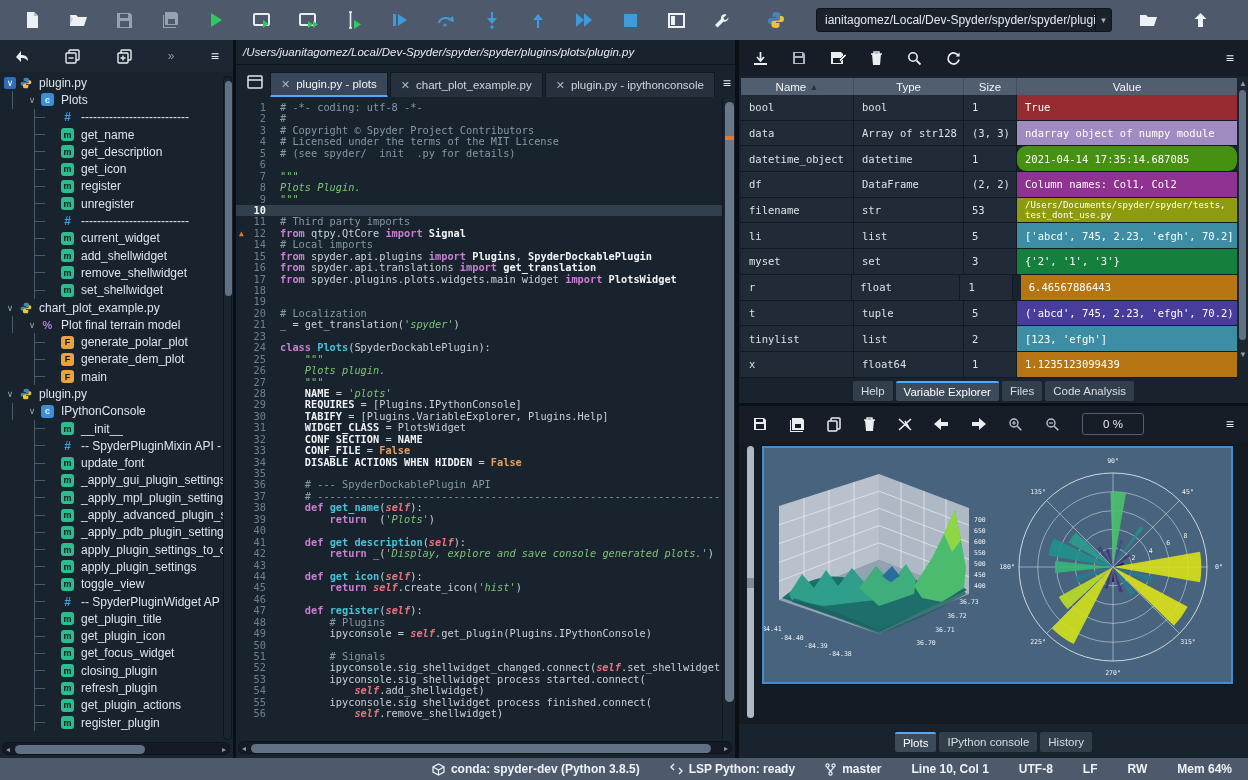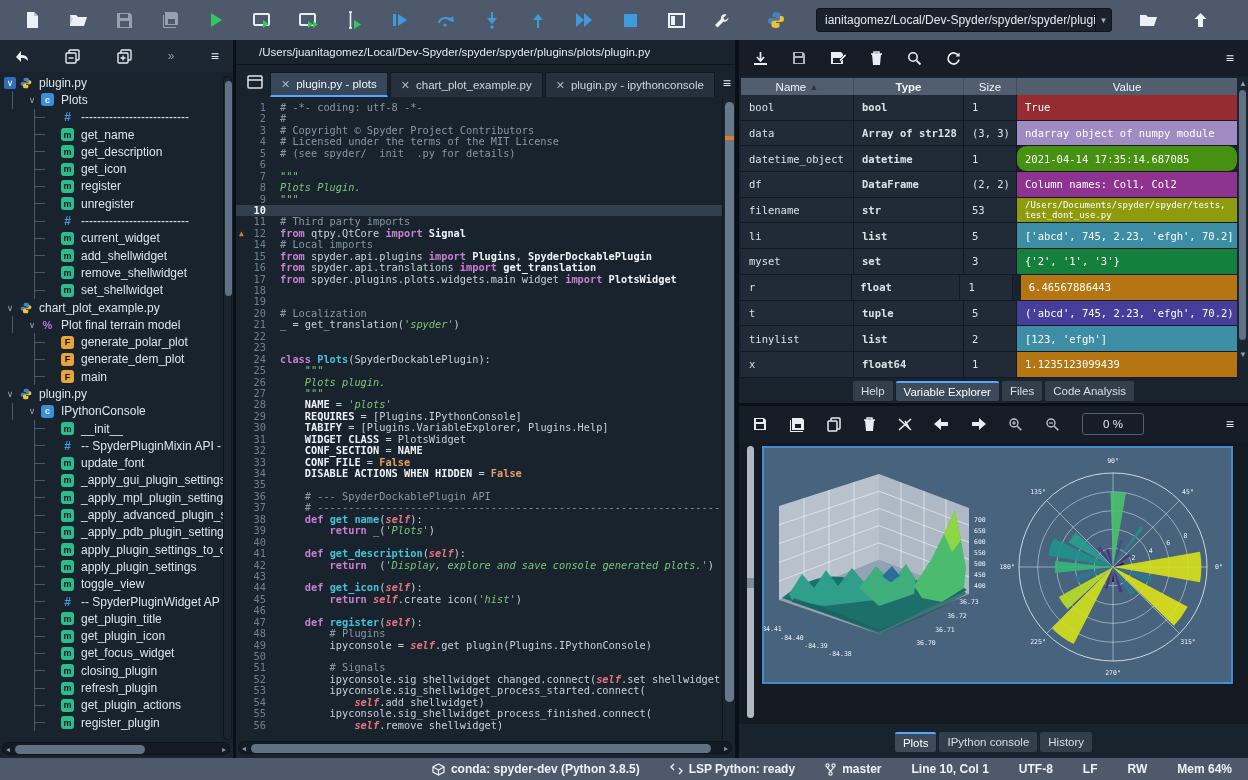--- a/index.html
+++ b/index.html
@@ -42,21 +42,21 @@
   .d2{background-image:linear-gradient(#4a5a6a,#4a5a6a),linear-gradient(#4a5a6a,#4a5a6a);
       background-size:1px 100%,10px 1px;background-position:34px 0,35px 50%;background-repeat:no-repeat;}
 
   
   .sb-track-h{position:absolute;background:#141b24;border:1px solid #0e141b;border-radius:6px;}
   .sb-thumb{position:absolute;background:#5f7183;border-radius:5px;}
   .sb-arrow{position:absolute;color:#8a9aab;font-size:8px;line-height:10px;}
 
   
   #path-bar{position:absolute;left:0;top:0;width:499px;height:25px;background:#19232d;border-bottom:1px solid #0d1319;
-    display:flex;align-items:center;padding:0 23px;font-size:11.5px;color:#e6ebf1;white-space:nowrap;overflow:hidden;}
+    display:flex;align-items:center;padding:0 7px;font-size:11.5px;color:#e6ebf1;white-space:nowrap;overflow:hidden;font-style:italic;}
   #tabbar{position:absolute;left:0;top:26px;width:499px;height:31px;background:#19232d;display:flex;align-items:flex-end;padding:0 4px;}
   .browse-btn{width:30px;height:26px;display:flex;align-items:center;justify-content:center;margin-bottom:2px;}
   .etab{height:25px;display:flex;align-items:center;gap:6px;padding:0 10px;background:#27313d;color:#cdd6de;
     font-size:11.5px;margin-right:2px;border:1px solid #111922;border-bottom:none;white-space:nowrap;}
   .etab.active{background:#3a4document;background:#38475a;color:#f2f6fa;border-bottom:2px solid #53a7ff;}
   .etab .x{color:#aab8c4;font-size:11px;}
   .tab-menu{margin-left:auto;margin-bottom:6px;}
   #code-wrap{position:absolute;left:0;top:58px;width:499px;height:642px;overflow:hidden;background:#19232d;}
   #code{position:absolute;left:0;top:4px;width:486px;font-family:"DejaVu Sans Mono",monospace;font-size:10.3px;}
   .cl{position:relative;height:11.45px;line-height:11.45px;white-space:pre;display:flex;}
@@ -73,21 +73,21 @@
   #ed-warn-marker{position:absolute;left:2px;top:38px;width:9px;height:4px;background:#e07b28;z-index:2;}
 
   
   #varexp{position:absolute;left:0;top:0;width:509px;height:363px;background:#19232d;}
   .pane-toolbar{position:absolute;left:0;top:0;width:100%;height:36px;background:#161d26;
     display:flex;align-items:center;padding:0 14px;gap:24px;}
   .pane-toolbar .menu{margin-left:auto;}
   #ve-table{position:absolute;left:2px;top:38px;width:497px;font-family:"DejaVu Sans Mono",monospace;font-size:10.5px;}
   #ve-header{display:flex;height:17px;background:#515e70;color:#f2f5f8;font-family:"Liberation Sans",sans-serif;font-size:11.5px;}
   #ve-header .hc{display:flex;align-items:center;justify-content:center;border-right:1px solid #3c4document;border-right:1px solid #414d5d;}
-  .col-name{width:113px;} .col-type{width:110px;font-weight:bold;} .col-size{width:53px;} .col-value{width:221px;}
+  .col-name{width:113px;} .col-type{width:110px;} .col-size{width:53px;} .col-value{width:221px;}
   .ve-row{display:flex;height:25.7px;border-bottom:1px solid #121a24;}
   .ve-cell{padding:0 8px;display:flex;align-items:center;color:#dbe2e9;background:#202b37;border-right:1px solid #121a24;overflow:hidden;white-space:nowrap;}
   .ve-val{color:#ffffff;}
   .ve-val.small{font-size:9px;white-space:normal;line-height:10px;}
   #ve-vscroll{position:absolute;right:0;top:38px;width:11px;height:283px;background:#1b2530;}
   .ve-tabs{position:absolute;left:0;top:341px;width:509px;height:22px;display:flex;justify-content:center;gap:3px;}
   .ptab{height:20px;padding:0 8px;background:#333e4b;color:#d7dee5;font-size:11.5px;display:flex;align-items:center;border-radius:2px;}
   .ptab.active{background:#3d4a5a;border-top:2px solid #53a7ff;color:#fff;}
 
   
@@ -486,21 +486,20 @@
           <div class="cl"><span class="ln">11</span><span class="src"><span class="tk-c"># Third party imports</span></span></div>
           <div class="cl"><span class="warnmark">▲</span><span class="ln">12</span><span class="src"><span class="tk-k">from</span><span class="tk-t"> qtpy.QtCore </span><span class="tk-k">import</span><span class="tk-b"> Signal</span></span></div>
           <div class="cl"><span class="ln">14</span><span class="src"><span class="tk-c"># Local imports</span></span></div>
           <div class="cl"><span class="ln">15</span><span class="src"><span class="tk-k">from</span><span class="tk-t"> spyder.api.plugins </span><span class="tk-k">import</span><span class="tk-b"> Plugins</span><span class="tk-t">, </span><span class="tk-b">SpyderDockablePlugin</span></span></div>
           <div class="cl"><span class="ln">16</span><span class="src"><span class="tk-k">from</span><span class="tk-t"> spyder.api.translations </span><span class="tk-k">import</span><span class="tk-b"> get_translation</span></span></div>
           <div class="cl"><span class="ln">17</span><span class="src"><span class="tk-k">from</span><span class="tk-t"> spyder.plugins.plots.widgets.main_widget </span><span class="tk-k">import</span><span class="tk-b"> PlotsWidget</span></span></div>
           <div class="cl"><span class="ln">18</span><span class="src"></span></div>
           <div class="cl"><span class="ln">19</span><span class="src"></span></div>
           <div class="cl"><span class="ln">20</span><span class="src"><span class="tk-c"># Localization</span></span></div>
           <div class="cl"><span class="ln">21</span><span class="src"><span class="tk-t">_ = get_translation(</span><span class="tk-s">'spyder'</span><span class="tk-t">)</span></span></div>
-          <div class="cl"><span class="ln">22</span><span class="src"></span></div>
           <div class="cl"><span class="ln">23</span><span class="src"></span></div>
           <div class="cl"><span class="ln">24</span><span class="src"><span class="tk-k">class </span><span class="tk-d">Plots</span><span class="tk-t">(SpyderDockablePlugin):</span></span></div>
           <div class="cl"><span class="ln">25</span><span class="src"><span class="tk-s">    """</span></span></div>
           <div class="cl"><span class="ln">26</span><span class="src"><span class="tk-s">    Plots plugin.</span></span></div>
           <div class="cl"><span class="ln">27</span><span class="src"><span class="tk-s">    """</span></span></div>
           <div class="cl"><span class="ln">28</span><span class="src"><span class="tk-b">    NAME</span><span class="tk-t"> = </span><span class="tk-s">'plots'</span></span></div>
           <div class="cl"><span class="ln">29</span><span class="src"><span class="tk-b">    REQUIRES</span><span class="tk-t"> = [Plugins.IPythonConsole]</span></span></div>
           <div class="cl"><span class="ln">30</span><span class="src"><span class="tk-b">    TABIFY</span><span class="tk-t"> = [Plugins.VariableExplorer, Plugins.Help]</span></span></div>
           <div class="cl"><span class="ln">31</span><span class="src"><span class="tk-b">    WIDGET_CLASS</span><span class="tk-t"> = PlotsWidget</span></span></div>
           <div class="cl"><span class="ln">32</span><span class="src"><span class="tk-b">    CONF_SECTION</span><span class="tk-t"> = </span><span class="tk-b">NAME</span></span></div>

